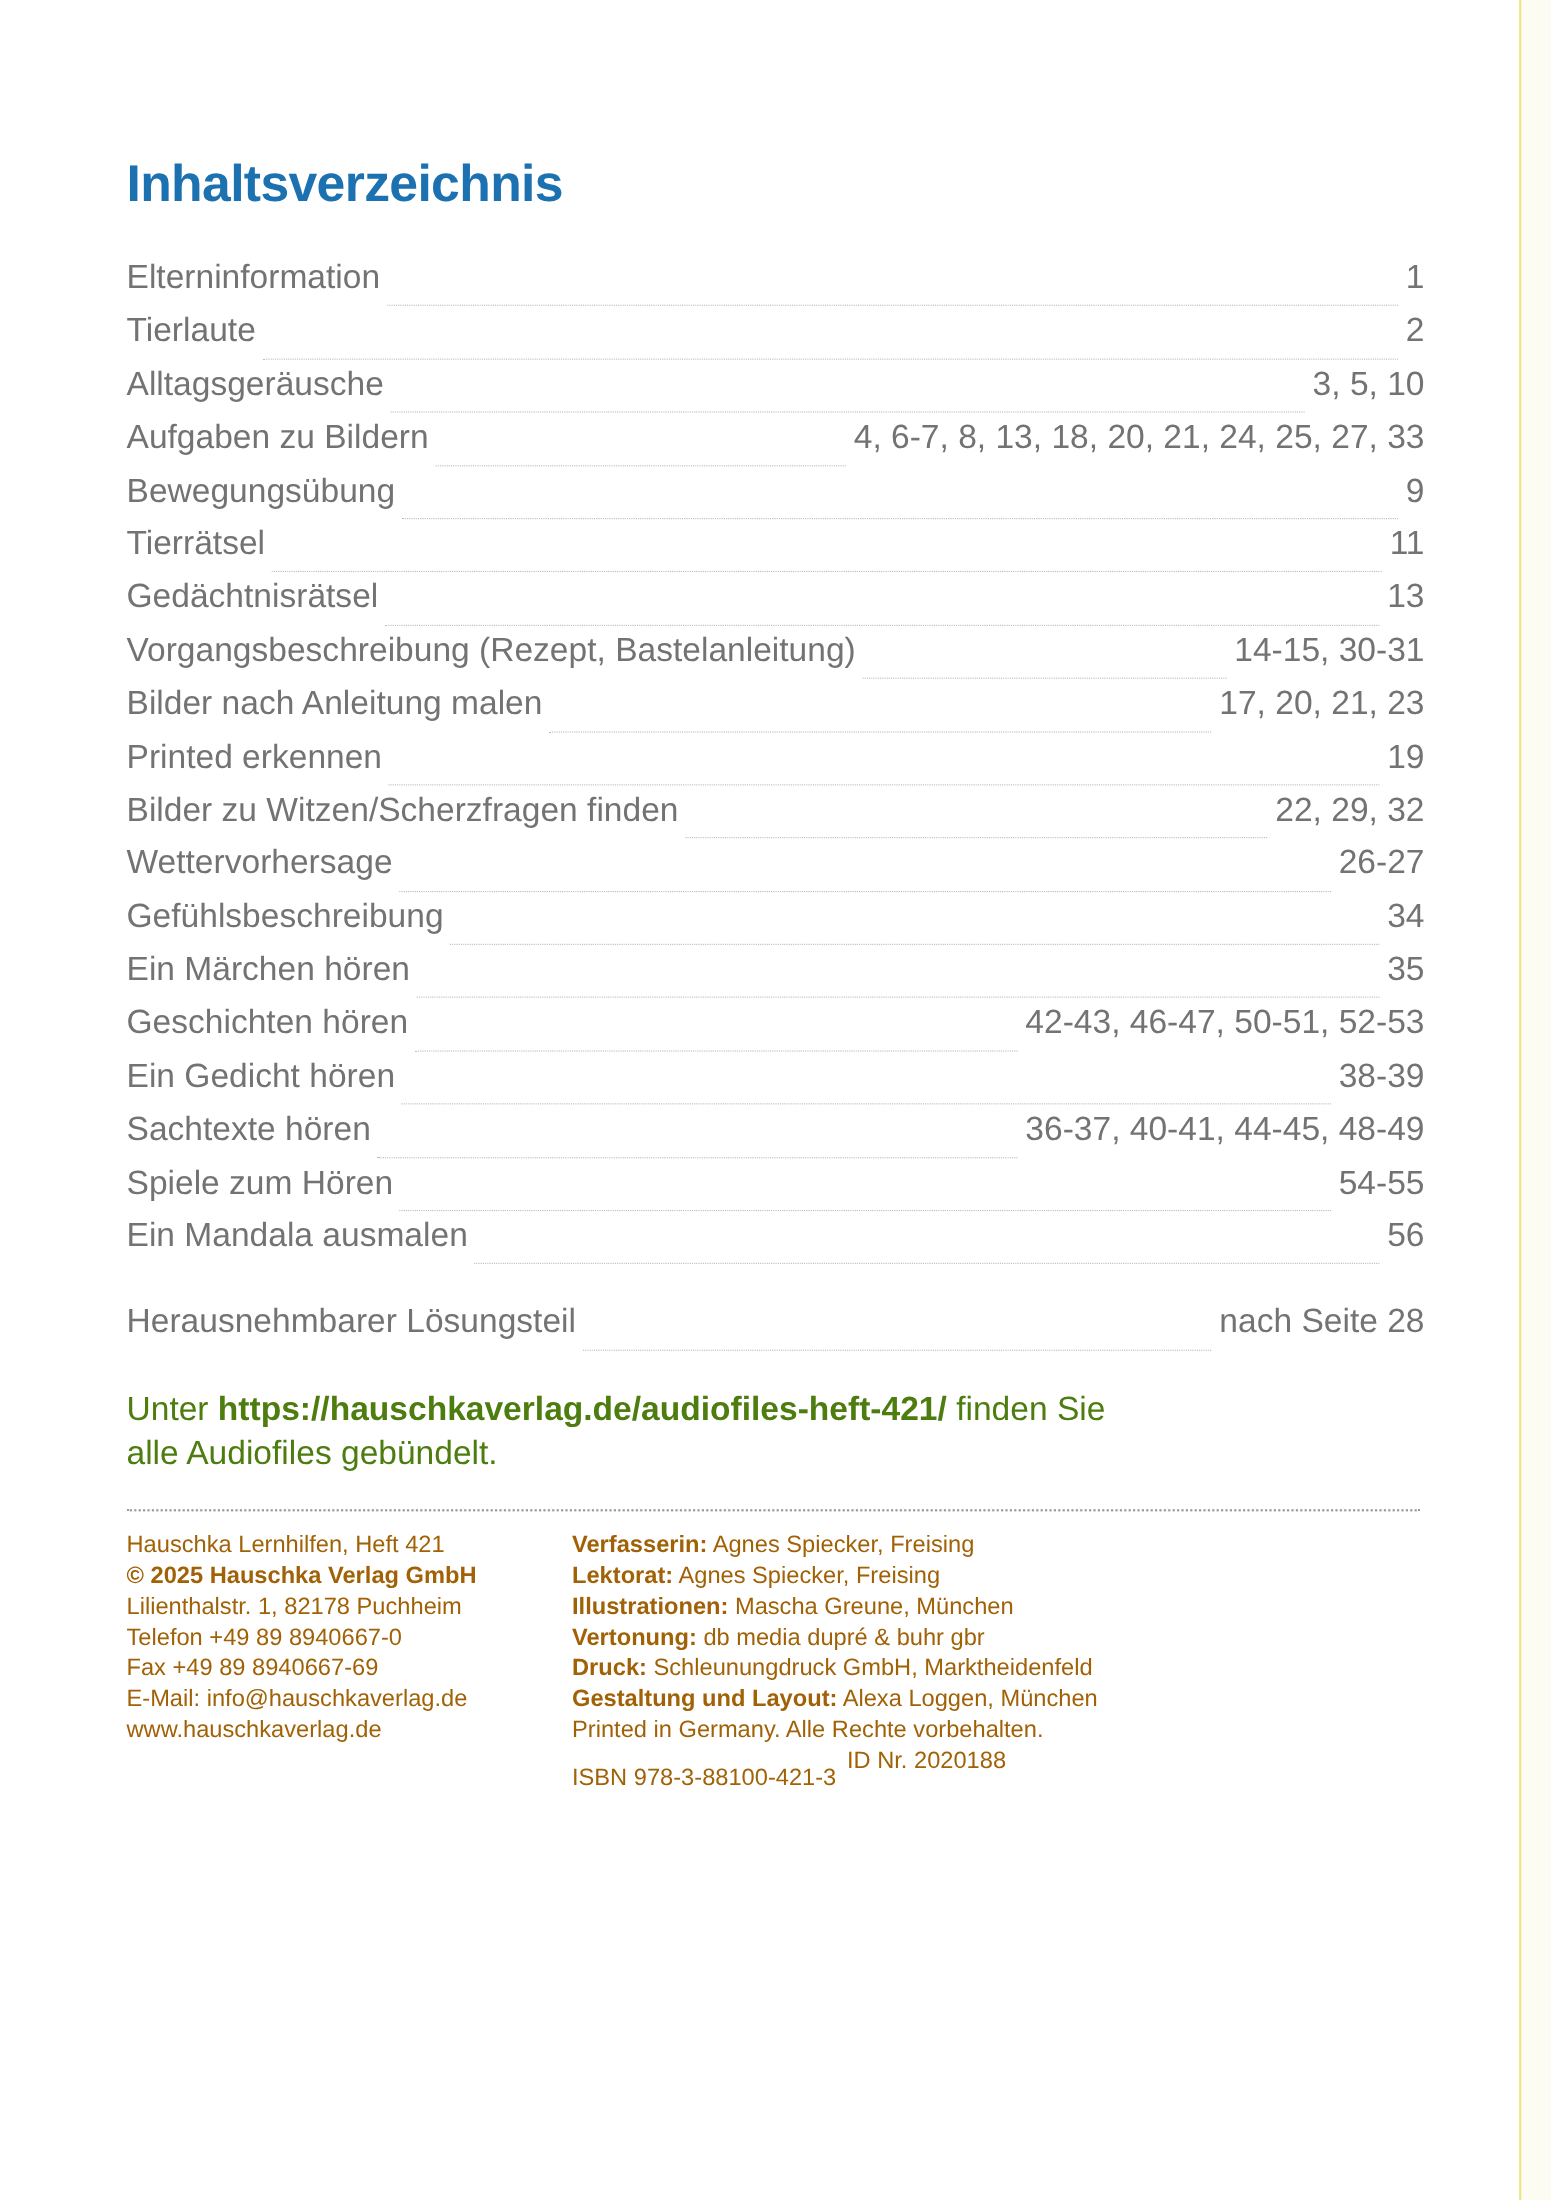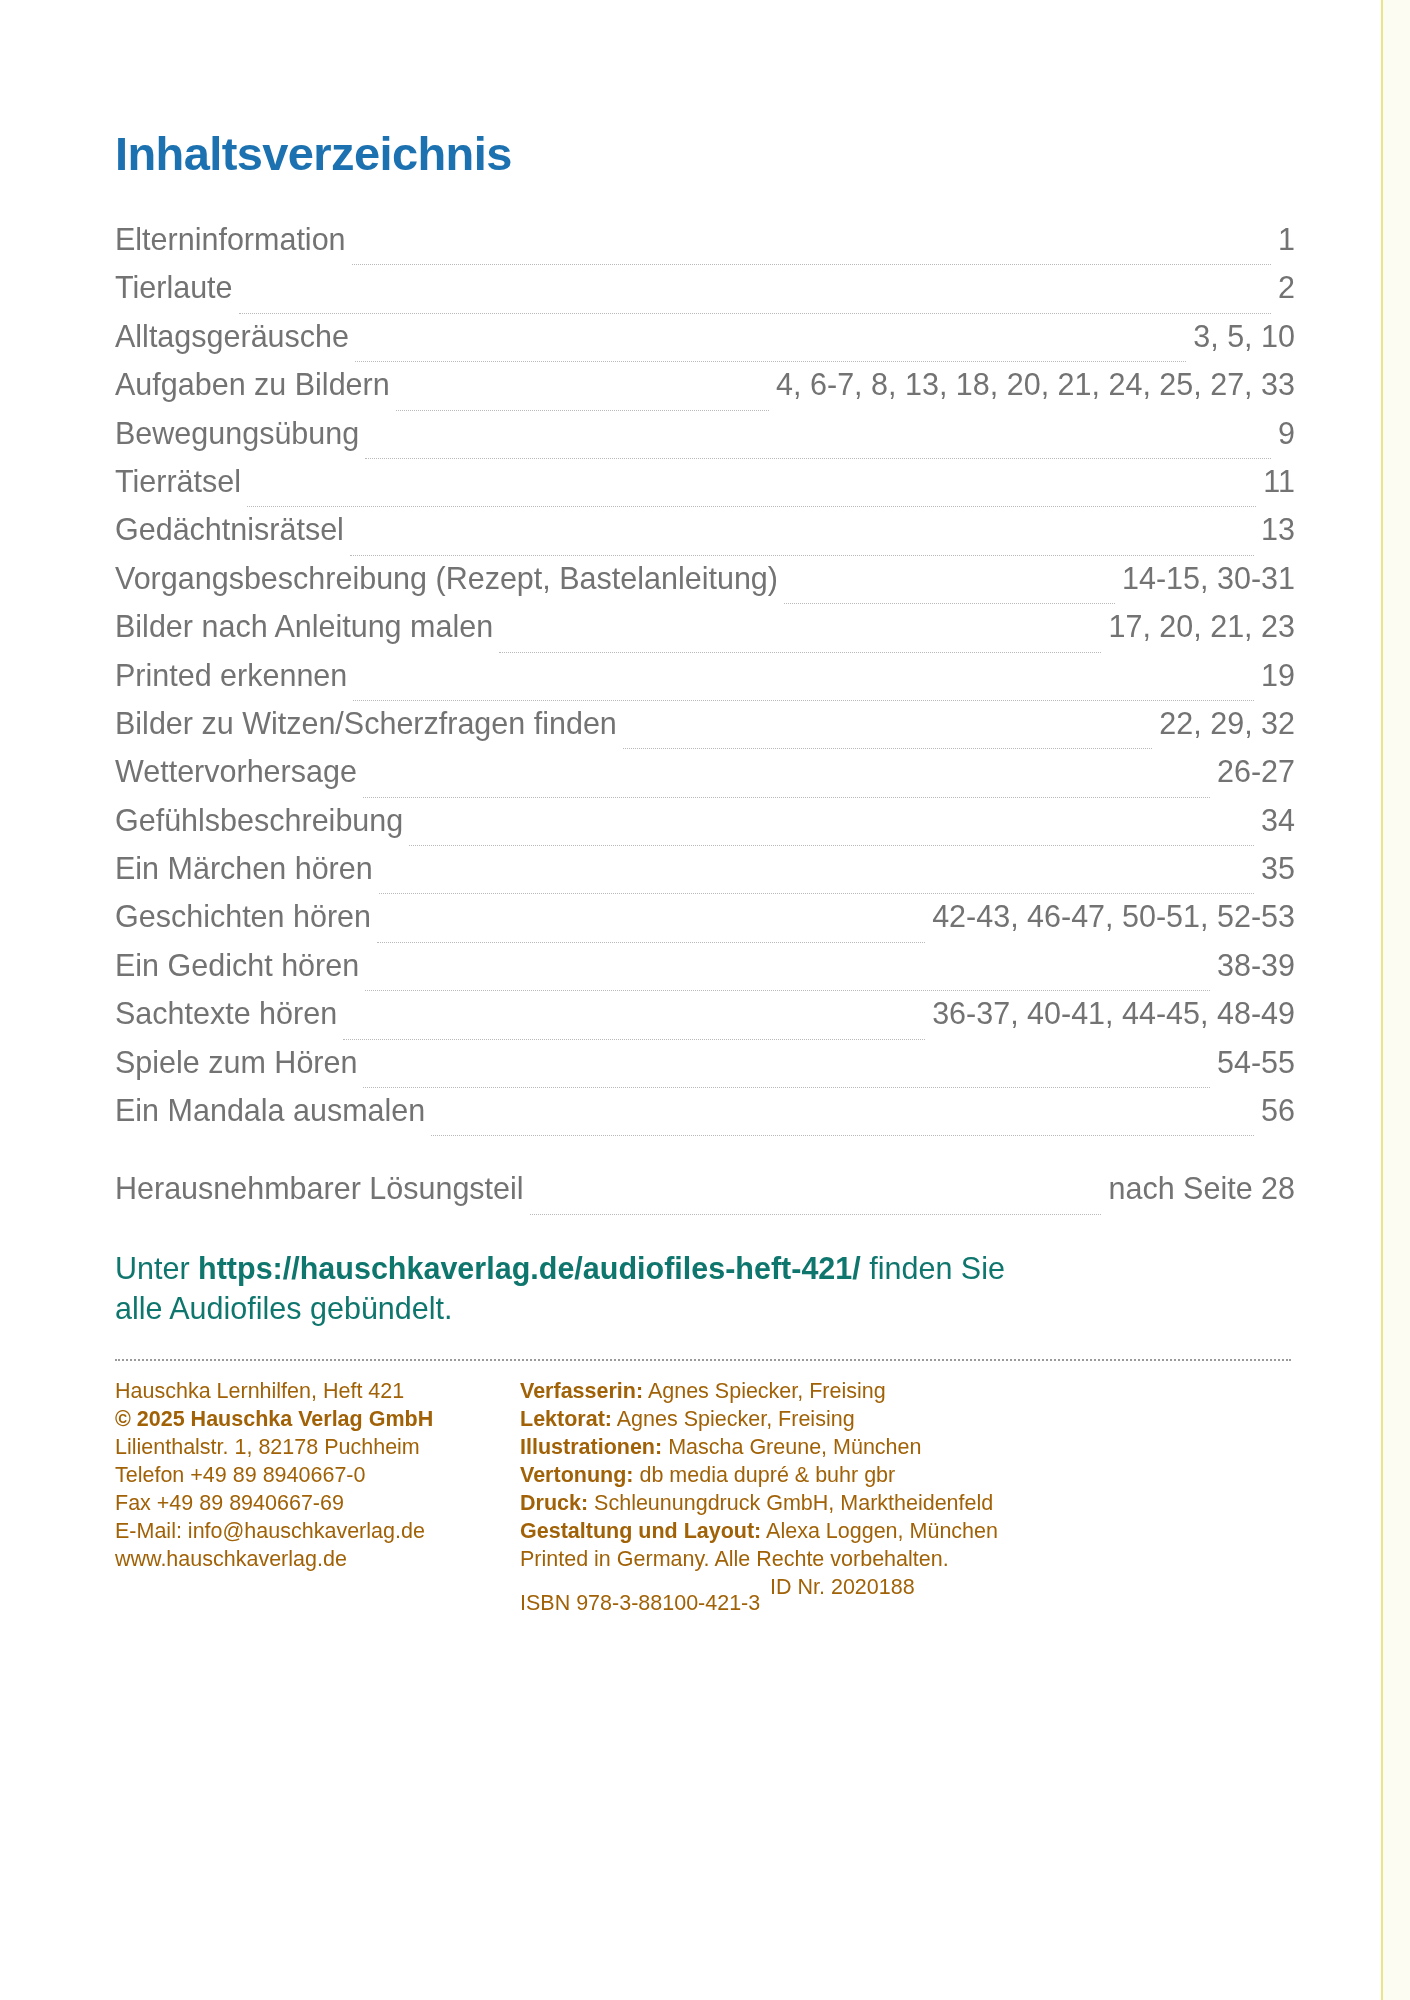--- a/index.html
+++ b/index.html
@@ -35,21 +35,21 @@
     top: 0;
     right: 27px;
     width: 2px;
     height: 100%;
     background: #ece489;
   }
 
   .content {
     position: absolute;
     left: 115px;
-    top: 0;
+    top: 13px;
     width: 1180px;
   }
 
   
   .toc-title {
     margin: 0;
     padding-top: 130px;
     font-size: 47px;
     font-weight: bold;
     letter-spacing: -0.6px;
@@ -91,21 +91,21 @@
   
   .toc-gap {
     height: 30px;
   }
 
   
   .audio-note {
     margin-top: 26px;
     font-size: 30.5px;
     line-height: 1.33;
-    color: #0f766e;
+    color: #4d7c0f;
     max-width: 900px;
   }
   .audio-note b {
     font-weight: bold;
   }
 
   
   .imprint-sep {
     margin-top: 30px;
     border-top: 2px dotted #9a9a9a;

